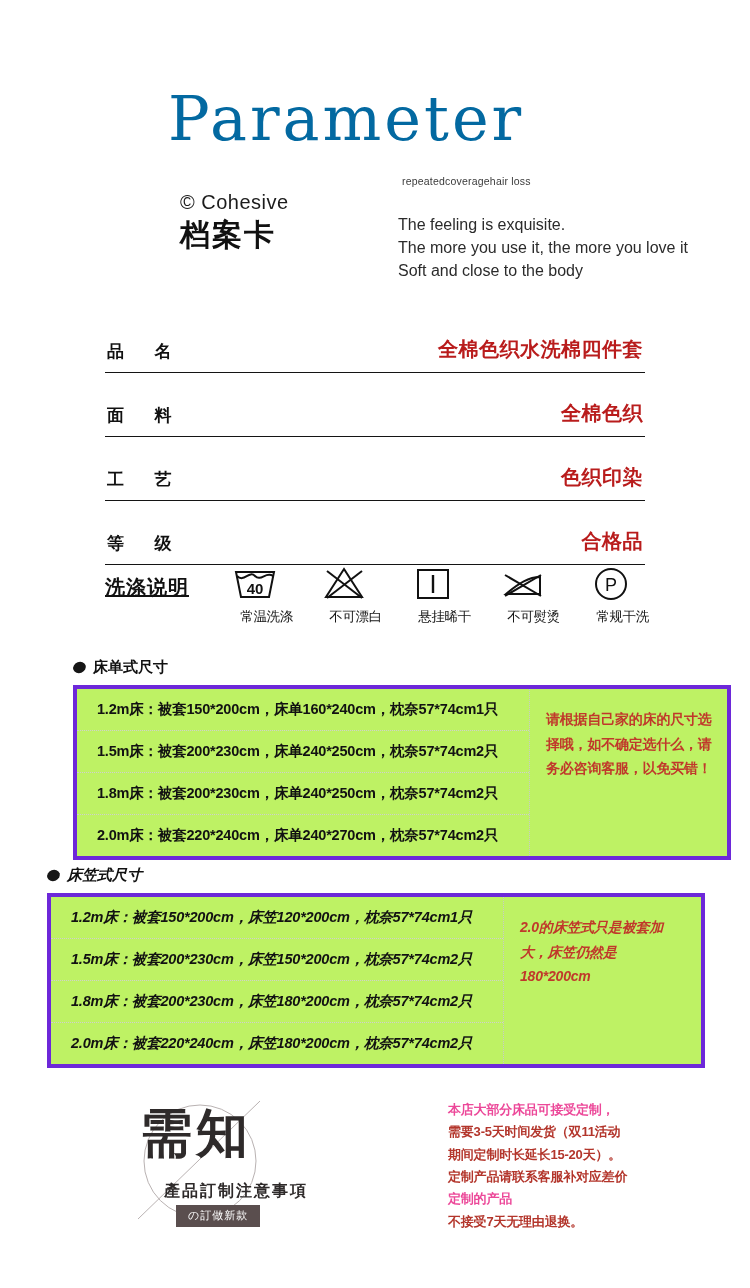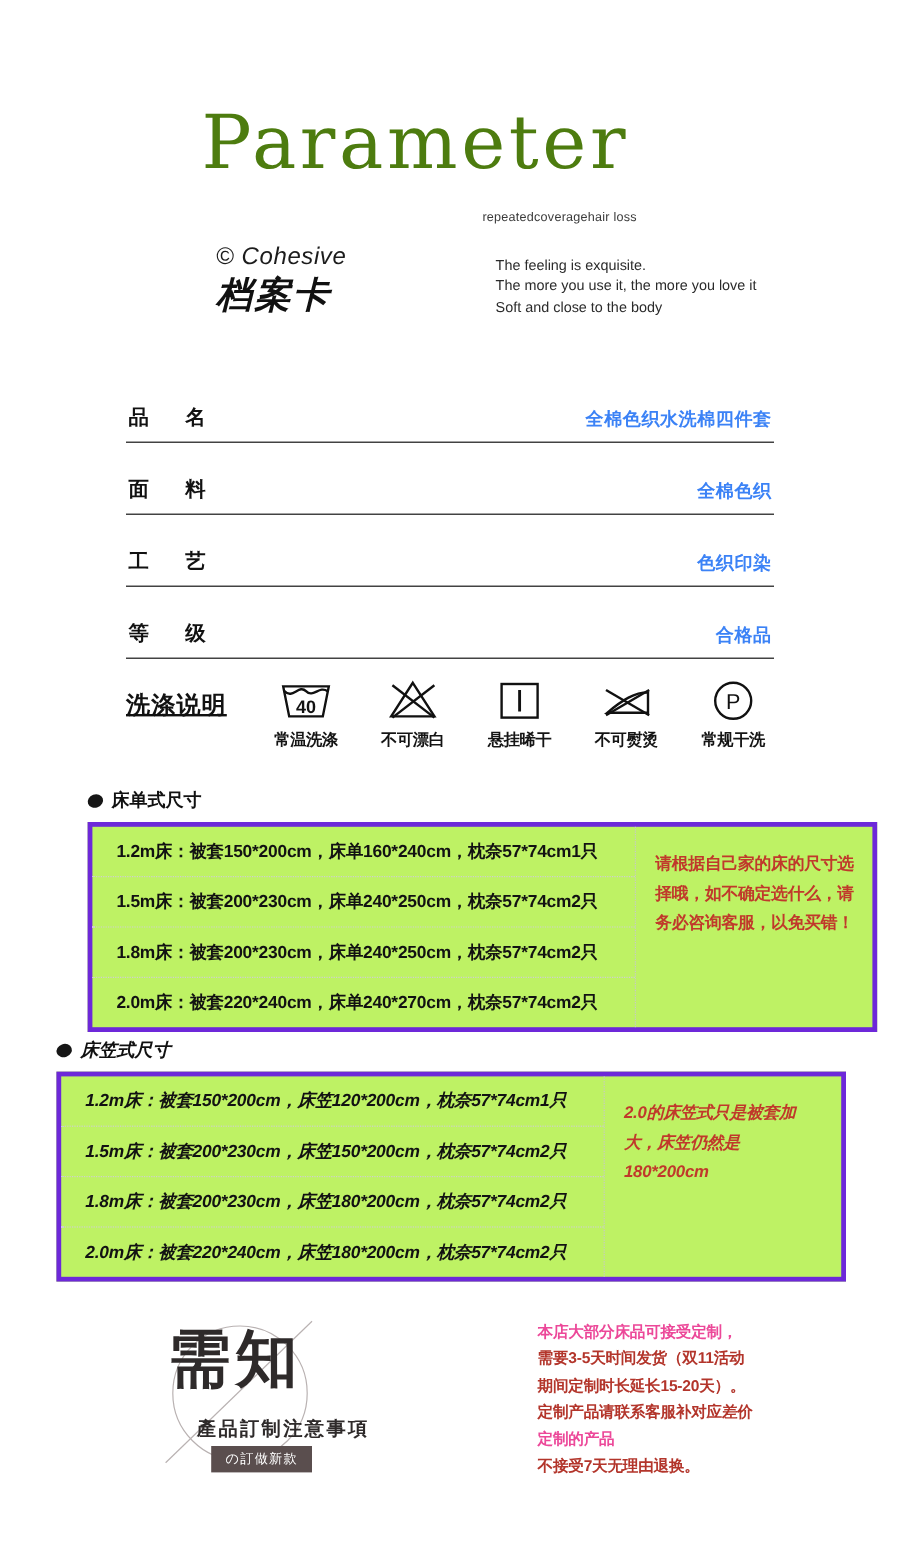--- a/index.html
+++ b/index.html
@@ -21,29 +21,28 @@
     position: relative;
     height: 280px;
   }
   .parameter-title {
     position: absolute;
     left: 168px;
     top: 88px;
     font-family: "DejaVu Serif", "Liberation Serif", serif;
     font-size: 62px;
     letter-spacing: 3px;
-    color: #4d7c0f;
+    color: #0369a1;
     font-weight: 400;
     line-height: 1;
   }
   .brand-block {
     position: absolute;
     left: 180px;
-    top: 202px;
-    font-style: italic;
+    top: 190px;
   }
   .brand-cohesive {
     font-size: 20px;
     color: #1c1c1c;
     letter-spacing: 0.5px;
     line-height: 1.2;
     white-space: nowrap;
   }
   .brand-cn {
     font-size: 30px;
@@ -59,24 +58,23 @@
     top: 175px;
     display: flex;
     font-size: 10.5px;
     color: #3a3a3a;
     letter-spacing: 0.2px;
   }
   .tagline {
     position: absolute;
     left: 398px;
     top: 213px;
-    font-size: 12px;
+    font-size: 16px;
     color: #2b2b2b;
     line-height: 1.45;
-    margin-left: 15px;
   }
 
   
   .spec-table {
     position: absolute;
     left: 105px;
     top: 330px;
     width: 540px;
   }
   .spec-row {
@@ -86,23 +84,23 @@
     padding: 6px 2px 9px 2px;
     border-bottom: 1.6px solid #141414;
   }
   .spec-label {
     font-size: 17px;
     font-weight: 700;
     color: #111;
     letter-spacing: 7px;
   }
   .spec-value {
-    font-size: 15px;
-    font-weight: 700;
-    color: #3b82f6;
+    font-size: 20px;
+    font-weight: 700;
+    color: #b91c1c;
     letter-spacing: 0.5px;
   }
   .spec-row + .spec-row { margin-top: 21px; }
 
   
   .care-section {
     position: absolute;
     left: 105px;
     top: 560px;
     width: 560px;
@@ -129,24 +127,25 @@
   }
   .care-glyph {
     height: 46px;
     display: flex;
     align-items: center;
     justify-content: center;
   }
   .care-caption {
     font-size: 13.5px;
     color: #141414;
-    font-weight: 700;
+    font-weight: 400;
     letter-spacing: -0.3px;
     margin-top: 2px;
     white-space: nowrap;
+    text-align: right;
   }
 
   
   .size-section { position: absolute; left: 47px; width: 658px; }
   .size-heading {
     display: flex;
     align-items: center;
     gap: 7px;
     font-size: 15px;
     font-weight: 700;

